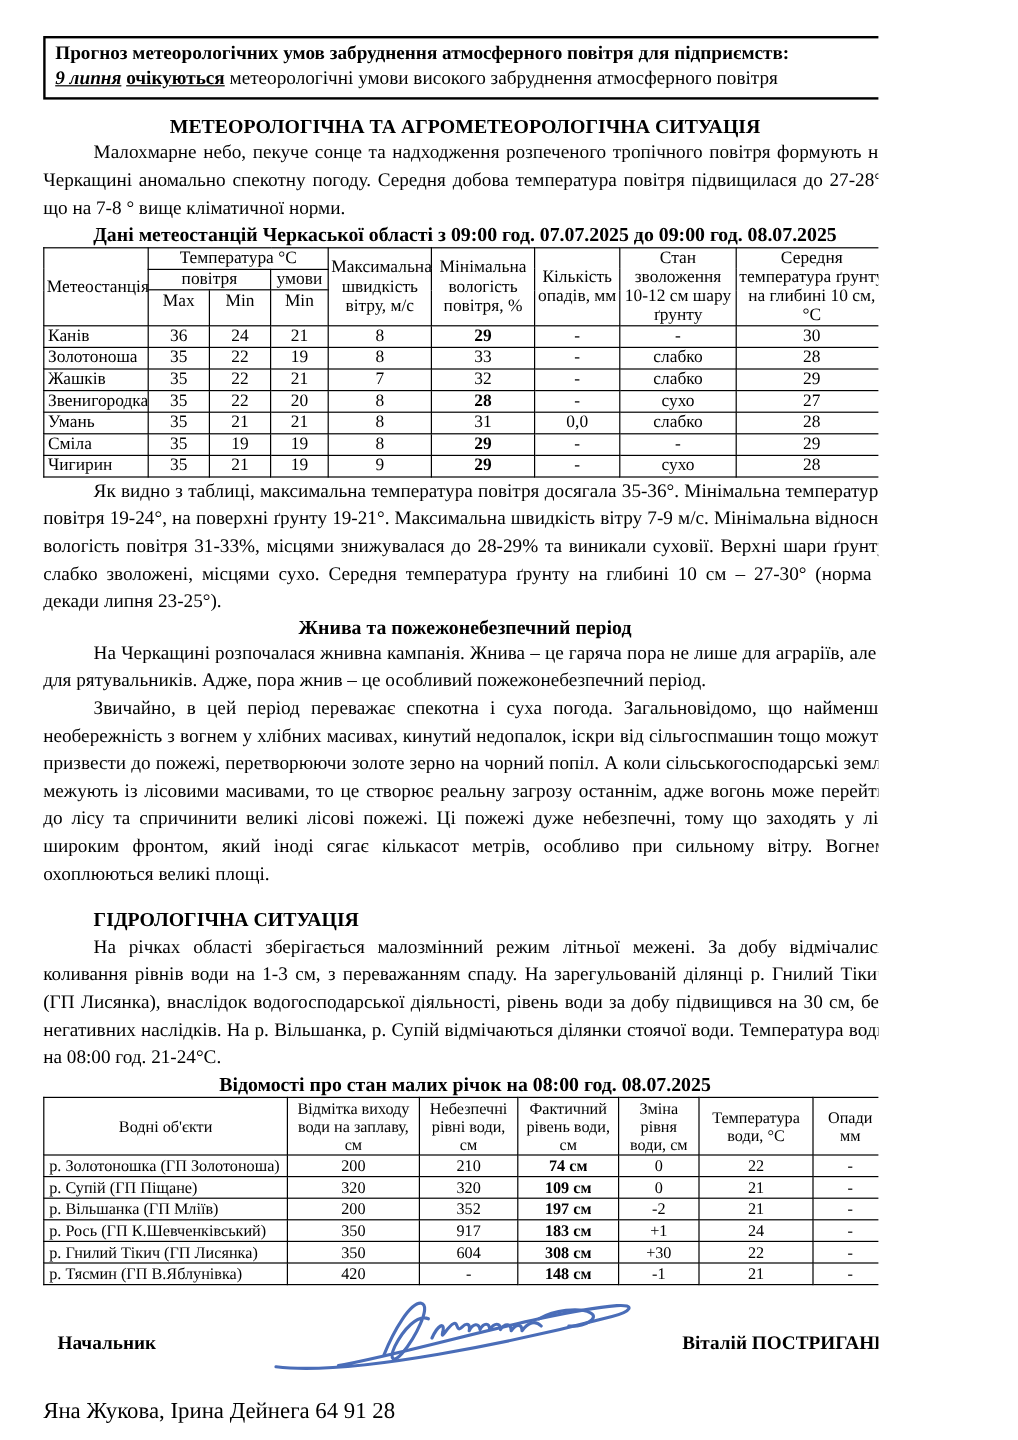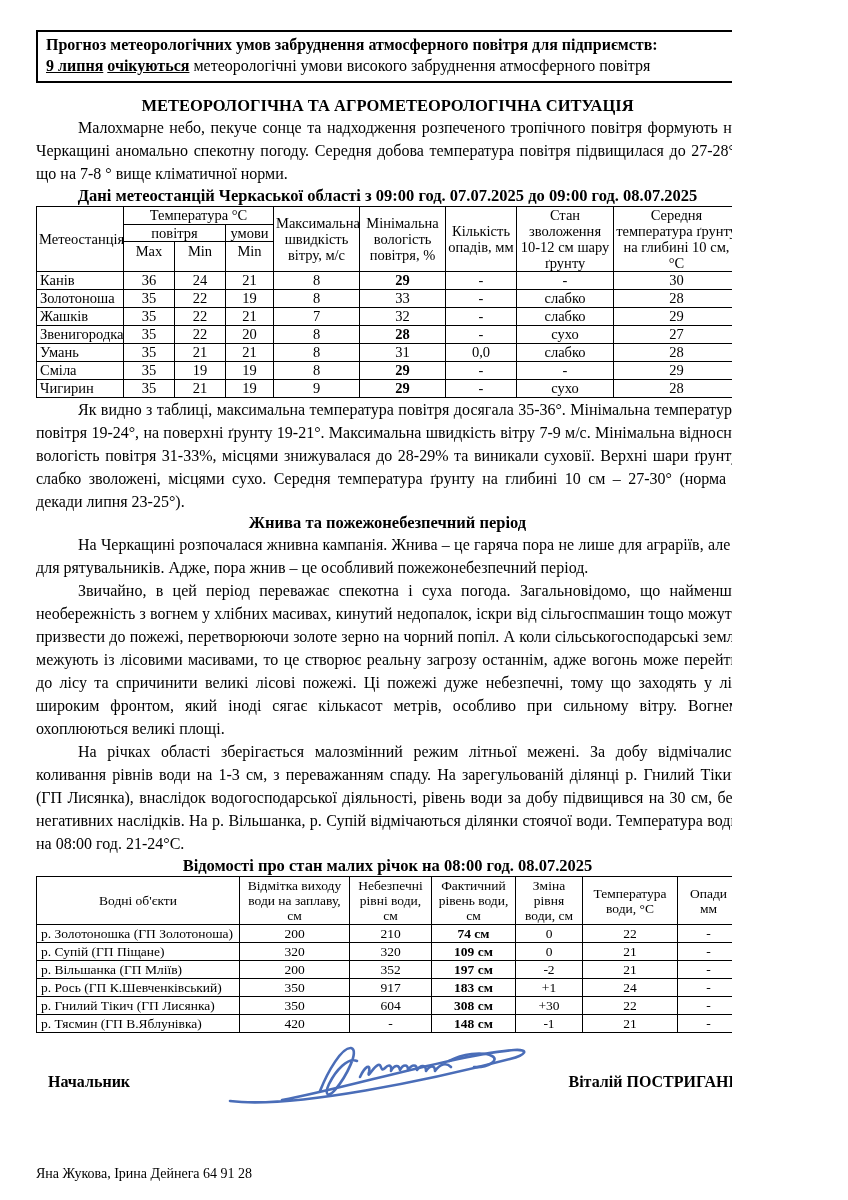--- a/index.html
+++ b/index.html
@@ -3,21 +3,21 @@
 <meta charset="utf-8">
 <style>
   * { margin:0; padding:0; box-sizing:border-box; }
   html,body { background:#ffffff; }
   body { width:848px; height:1200px; font-family:"Liberation Serif", serif; color:#000; }
   .page { position:relative; width:732px; height:1200px; padding:30px 0 0 36px; overflow:hidden; }
   .content { width:703px; }
 
   .forecast-box { border:2px solid #000; padding:2px 8px 5px 8px; font-size:16px; line-height:21px; }
   .forecast-box .ln1 { font-weight:bold; }
-  .seg-bi { font-weight:bold; text-decoration:underline;text-align:center; }
+  .seg-bi { font-weight:bold; font-style:italic; text-decoration:underline;text-align:center; }
   .seg-b  { font-weight:bold; text-decoration:underline; }
 
   .section-title { text-align:center; font-weight:bold; font-size:16.5px; margin-top:13px; line-height:20px; }
   p.body { font-size:16px; line-height:23px; text-align:justify; text-indent:42px; }
   .table-title { font-weight:bold; font-size:16.5px; text-align:center; line-height:20px; margin-top:1px; }
 
   table { border-collapse:collapse; table-layout:fixed; width:703px; }
   th,td { border:1px solid #000; text-align:center; vertical-align:middle; font-weight:normal; }
 
   .t1 th { font-size:14.5px; line-height:16px; padding:0 2px; }
@@ -31,21 +31,21 @@
   .t2 td.rname { text-align:left; padding-left:4px; }
   .t2 td.actual { font-weight:bold; }
 
   .hydro-head { font-weight:bold; font-size:16.5px; margin-top:16px; padding-left:42px; line-height:22px; }
 
   .sig-row { position:relative; height:66px; margin-top:14px; }
   .sig-position { position:absolute; left:12px; top:26px; font-weight:bold; font-size:16px; }
   .sig-name { position:absolute; right:0px; top:26px; font-weight:bold; font-size:16px; }
   .sig-svg { position:absolute; left:188px; top:-10px; }
 
-  .footer { position:absolute; left:36px; top:1166px; font-size:14px;text-align:right; }
+  .footer { position:absolute; left:36px; top:1166px; font-size:19px;text-align:right; }
 </style>
 </head>
 <body>
 
 <div class="page">
   <div class="content">
 
     <div class="forecast-box">
       <div class="ln1">Прогноз метеорологічних умов забруднення атмосферного повітря для підприємств:</div>
       <div class="ln2">
@@ -178,20 +178,21 @@
           </tr>
         </tbody>
     </table>
 
     <p class="body">Як видно з таблиці, максимальна температура повітря досягала 35-36°. Мінімальна температура повітря 19-24°, на поверхні ґрунту 19-21°. Максимальна швидкість вітру 7-9 м/с. Мінімальна відносна вологість повітря 31-33%, місцями знижувалася до 28-29% та виникали суховії. Верхні шари ґрунту слабко зволожені, місцями сухо. Середня температура ґрунту на глибині 10 см – 27-30° (норма І декади липня 23-25°).</p>
 
     <div class="section-title" style="margin-top:0;">Жнива та пожежонебезпечний період</div>
     <p class="body">На Черкащині розпочалася жнивна кампанія. Жнива – це гаряча пора не лише для аграріїв, але і для рятувальників. Адже, пора жнив – це особливий пожежонебезпечний період.</p>
     <p class="body">Звичайно, в цей період переважає спекотна і суха погода. Загальновідомо, що найменша необережність з вогнем у хлібних масивах, кинутий недопалок, іскри від сільгоспмашин тощо можуть призвести до пожежі, перетворюючи золоте зерно на чорний попіл. А коли сільськогосподарські землі межують із лісовими масивами, то це створює реальну загрозу останнім, адже вогонь може перейти до лісу та спричинити великі лісові пожежі. Ці пожежі дуже небезпечні, тому що заходять у ліс широким фронтом, який іноді сягає кількасот метрів, особливо при сильному вітру. Вогнем охоплюються великі площі.</p>
 
+    <div class="hydro-head">ГІДРОЛОГІЧНА СИТУАЦІЯ</div>
     <p class="body">На річках області зберігається малозмінний режим літньої межені. За добу відмічалися коливання рівнів води на 1-3 см, з переважанням спаду. На зарегульованій ділянці р. Гнилий Тікич (ГП Лисянка), внаслідок водогосподарської діяльності, рівень води за добу підвищився на 30 см, без негативних наслідків. На р. Вільшанка, р. Супій відмічаються ділянки стоячої води. Температура води на 08:00 год. 21-24°С.</p>
     <div class="table-title">Відомості про стан малих річок на 08:00 год. 08.07.2025</div>
 
     <table class="t2">
       <colgroup>
         <col style="width:203px">
           <col style="width:110px">
           <col style="width:82px">
           <col style="width:84px">
         <col style="width:67px">

